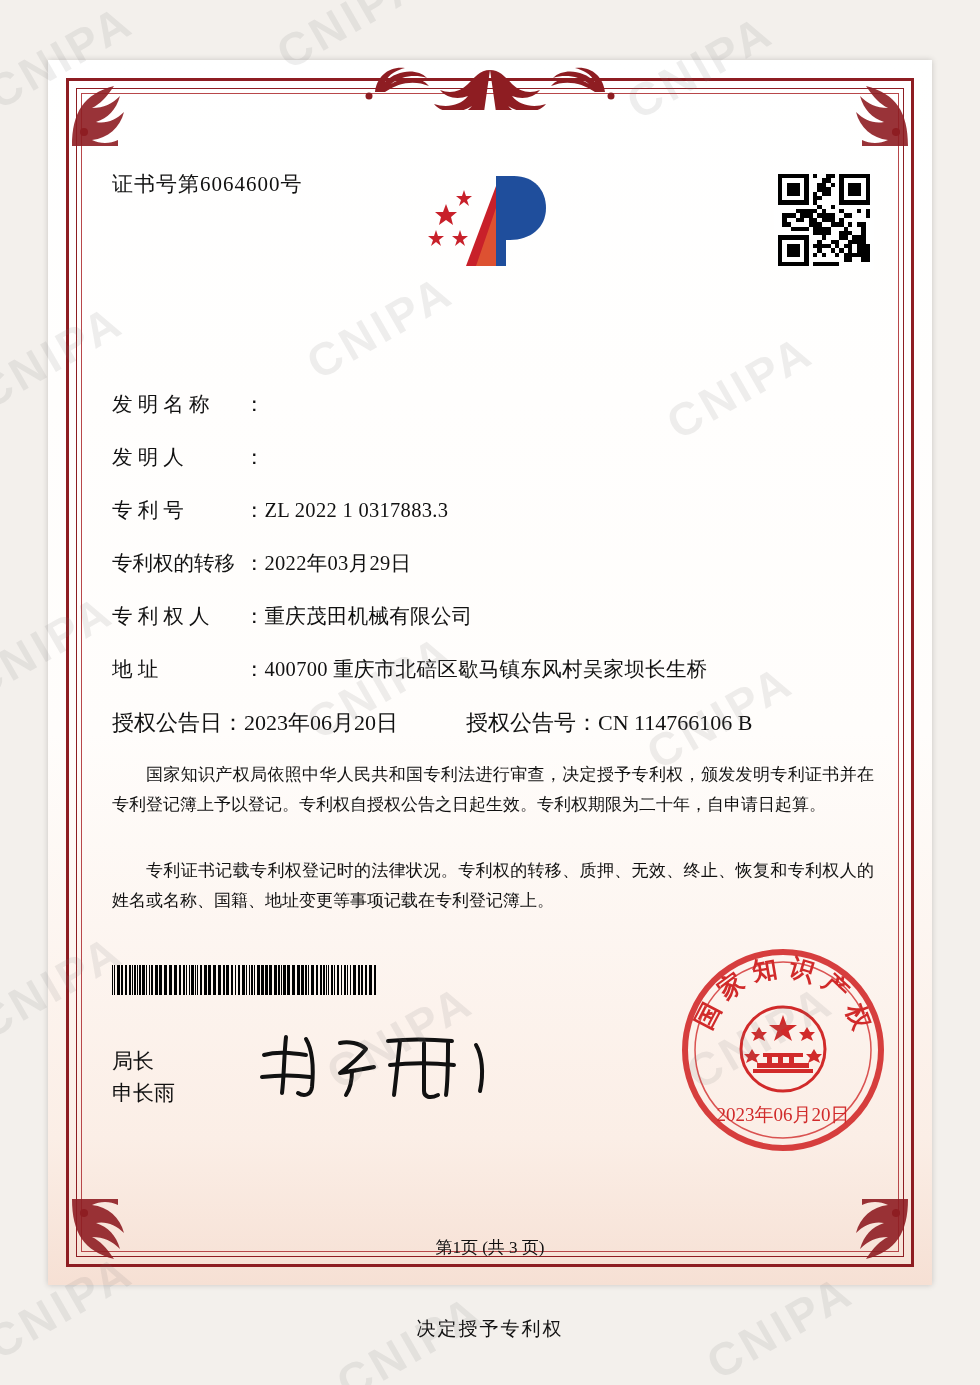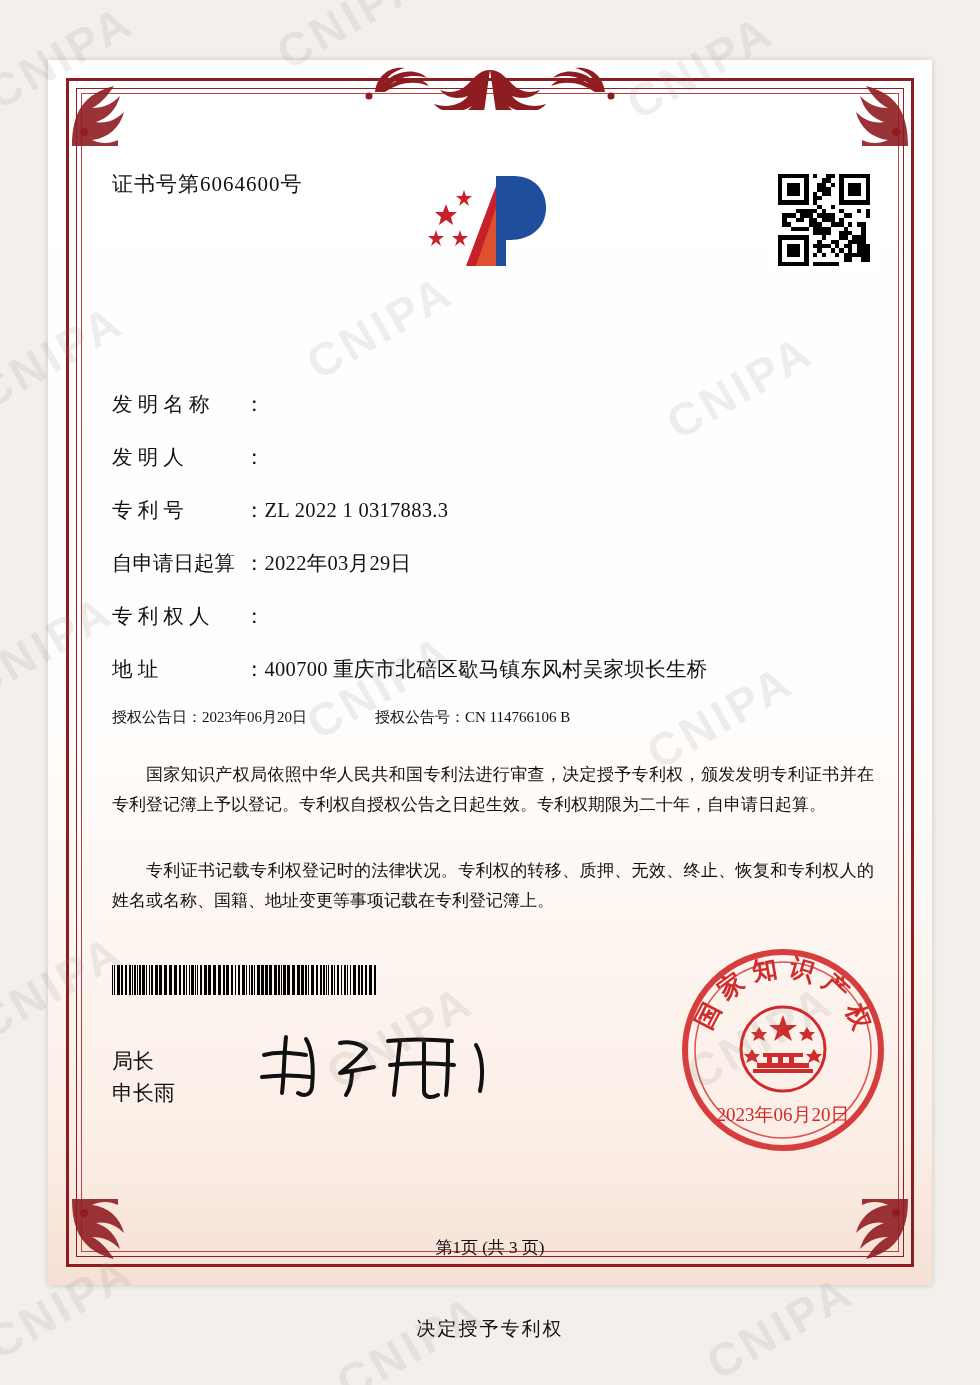--- a/index.html
+++ b/index.html
@@ -127,21 +127,21 @@
   .f-label.spread{
     display:flex;
     justify-content:space-between;
   }
   .f-colon{flex:0 0 10px;}
   .f-value{flex:1;letter-spacing:.3px;}
 
   .field-row2{
     display:flex;
     align-items:baseline;
-    font-size:15px;
+    font-size:22px;
     color:#111;
     margin-bottom:6px;
   }
   .half{display:flex;align-items:baseline;}
   .half.right{margin-left:68px;}
   .half .lab{white-space:nowrap;}
 
   .para{
     position:absolute;left:64px;right:58px;
     font-size:17px;
@@ -738,28 +738,29 @@
       <span class="f-colon">：</span>
     </div>
 
     <div class="field">
       <span class="f-label spread">专 利 号</span>
       <span class="f-colon">：</span>
       <span class="f-value">ZL 2022 1 0317883.3</span>
     </div>
 
     <div class="field">
-      <span class="f-label">自申请日起算</span>
+      <span class="f-label">专利权的转移</span>
       <span class="f-colon">：</span>
       <span class="f-value">2022年03月29日</span>
     </div>
 
     <div class="field">
       <span class="f-label spread">专 利 权 人</span>
       <span class="f-colon">：</span>
+      <span class="f-value">重庆茂田机械有限公司</span>
     </div>
 
     <div class="field">
       <span class="f-label spread">地 址</span>
       <span class="f-colon">：</span>
       <span class="f-value">400700 重庆市北碚区歇马镇东风村吴家坝长生桥</span>
     </div>
 
     <div class="field-row2">
       <span class="half">

